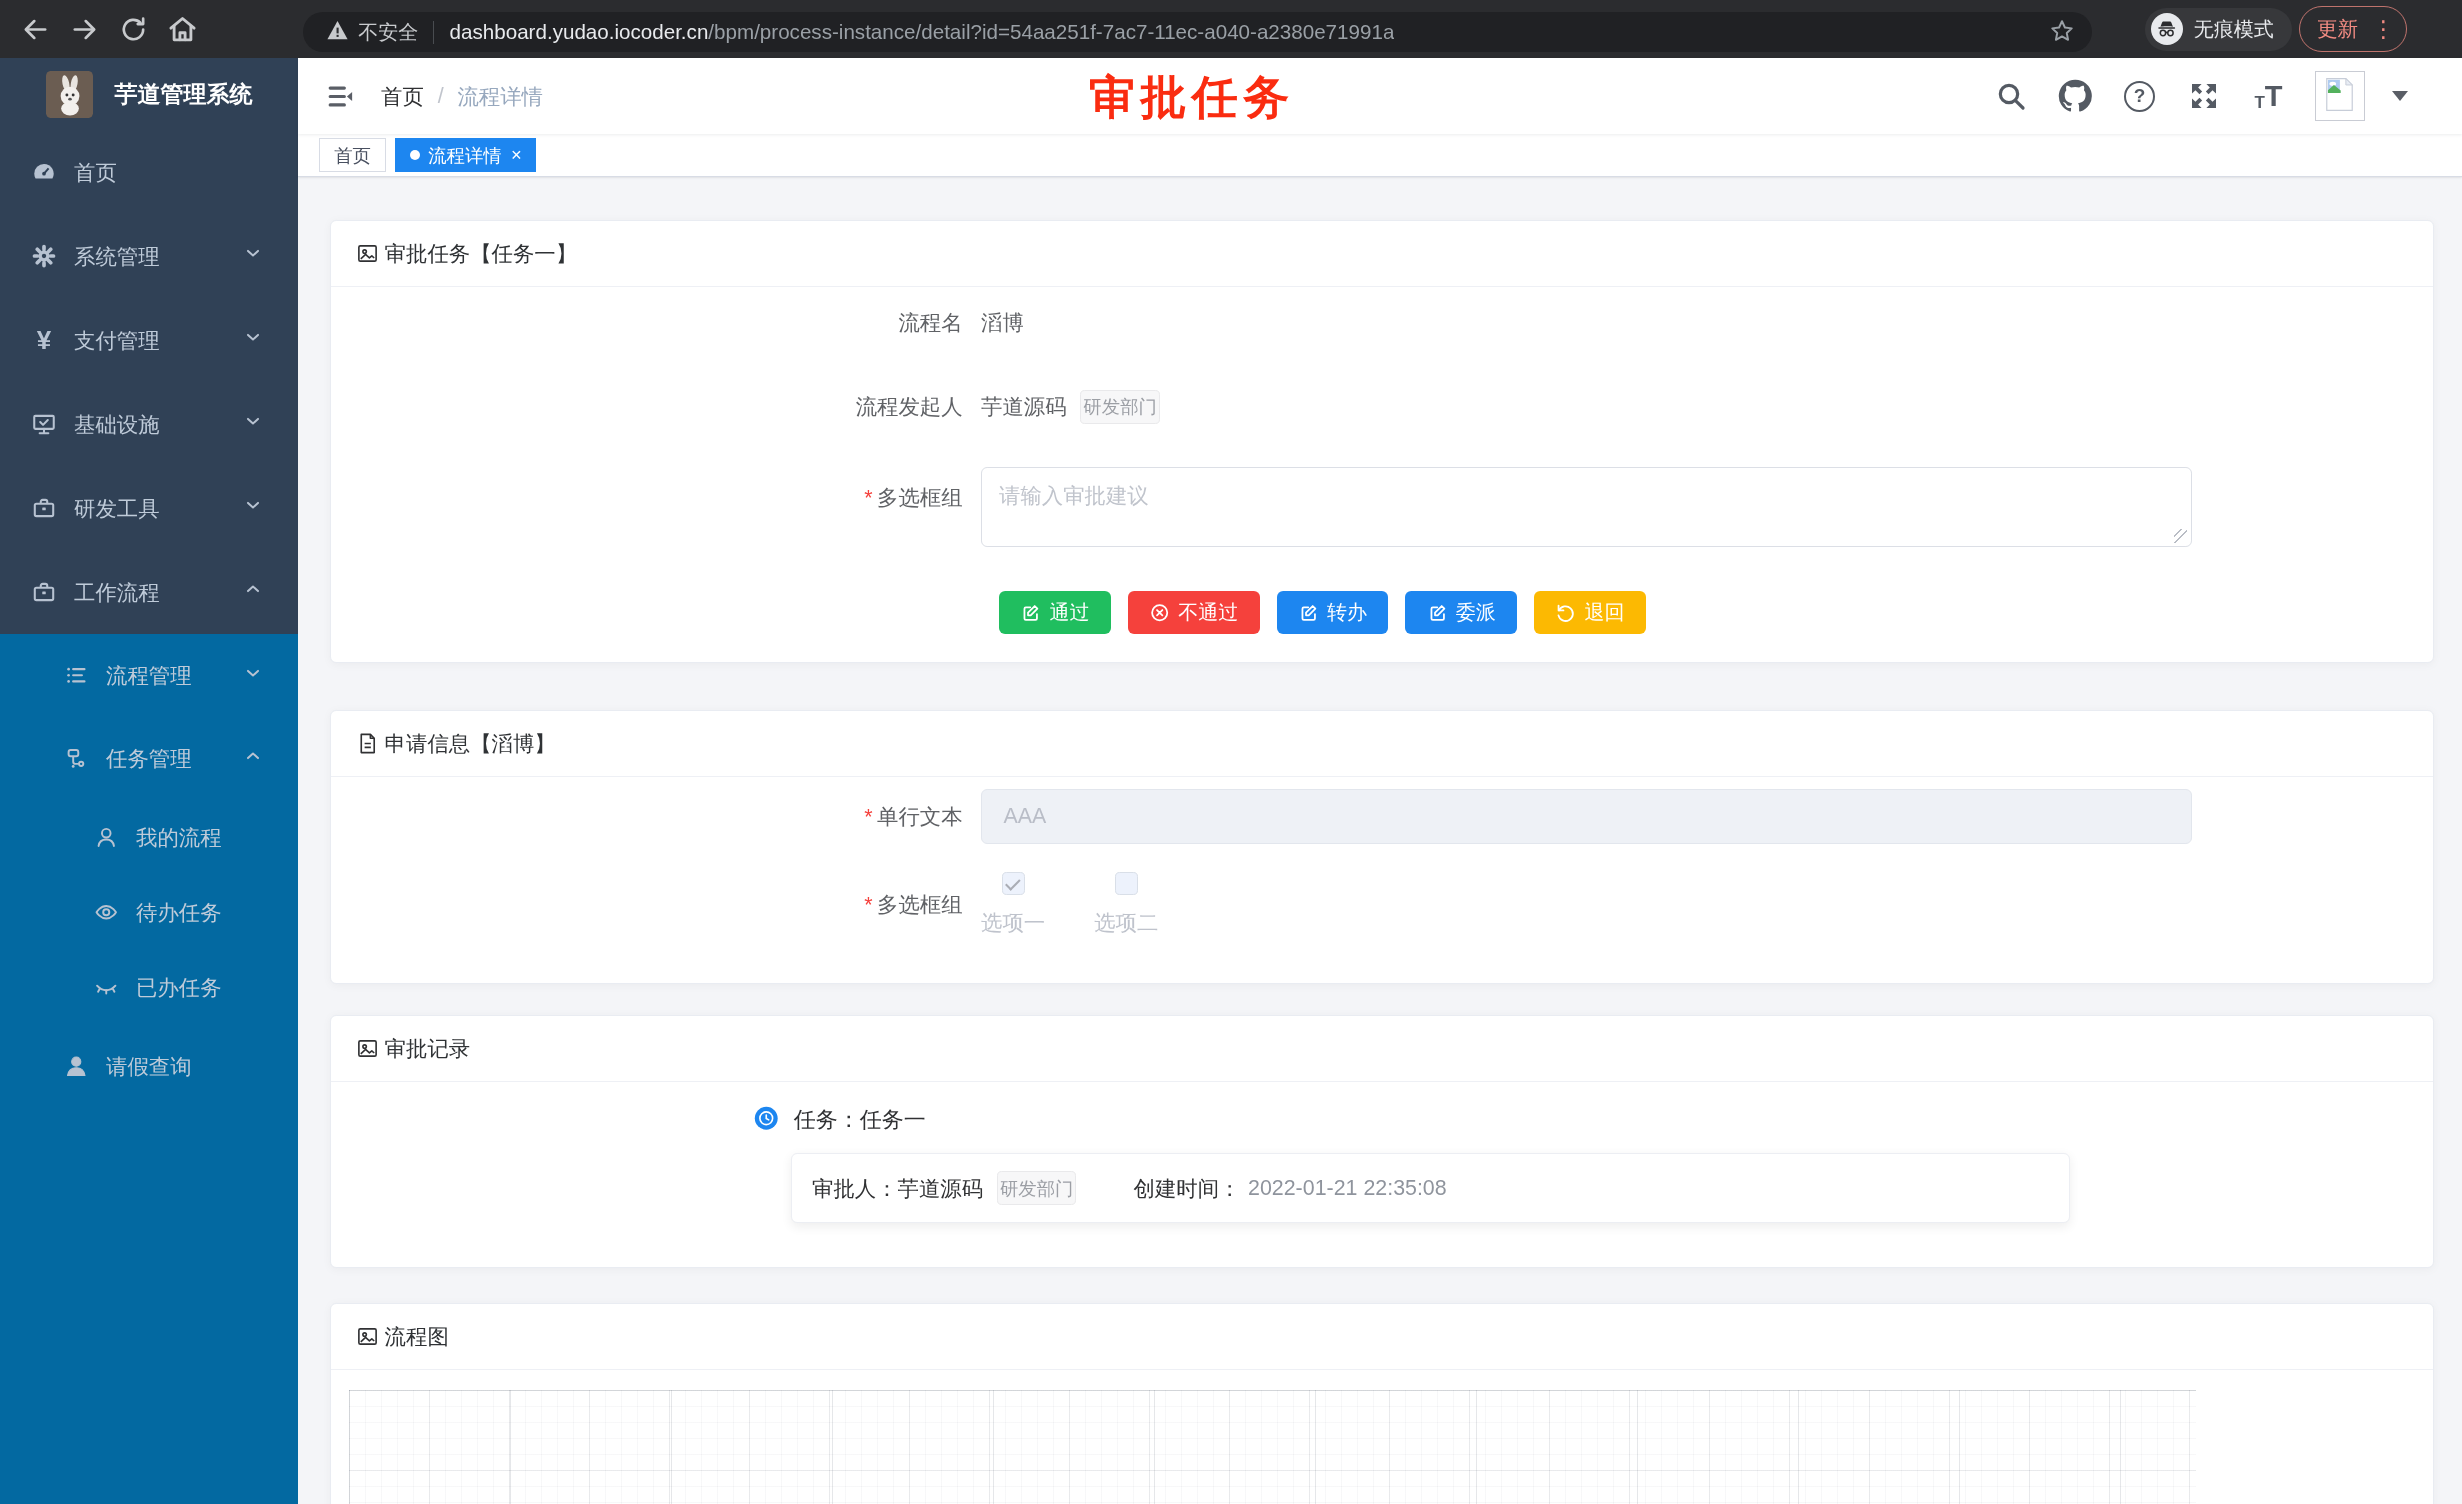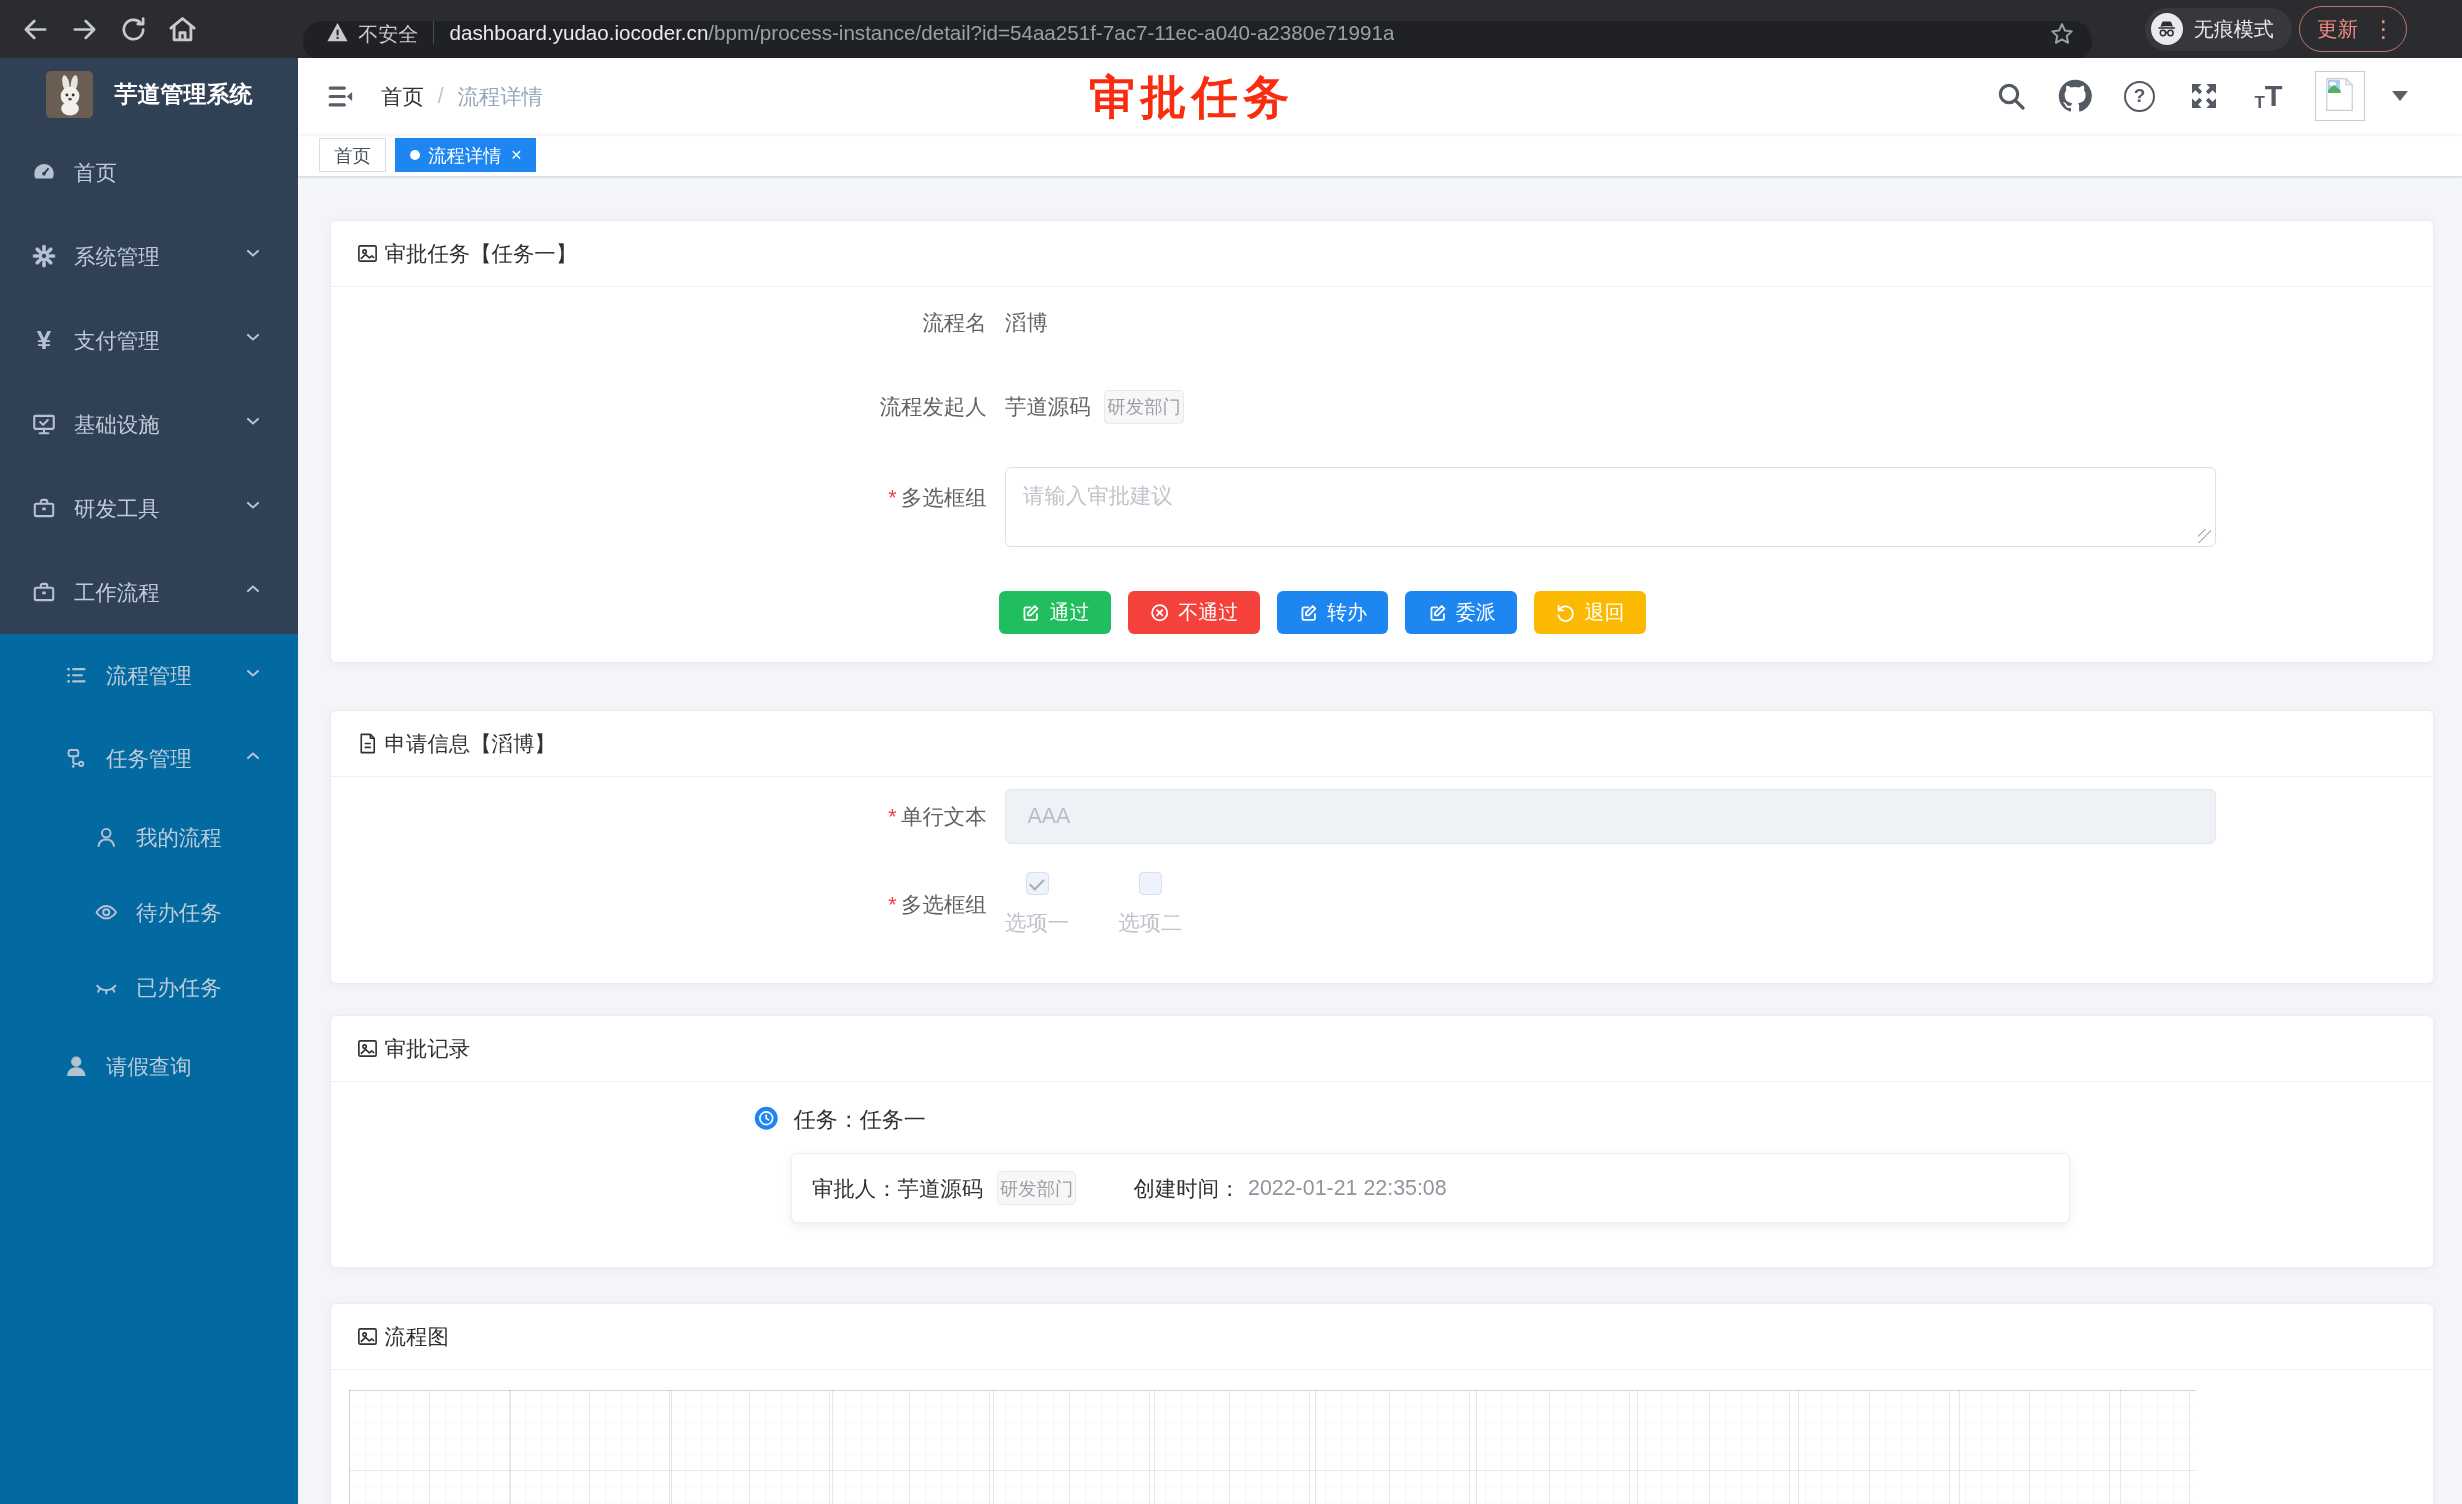--- a/index.html
+++ b/index.html
@@ -4,21 +4,21 @@
 <style>
   * { margin:0; padding:0; box-sizing:border-box; }
   html,body { width:2462px; height:1505px; }
   body { font-family:"Liberation Sans","DejaVu Sans",sans-serif; }
   .screen { position:relative; width:2462px; height:1505px; overflow:hidden; background:#f4f5f8; }
 
   
   .chrome { position:absolute; left:0; top:0; width:2462px; height:58px; background:#2b2c2f; display:flex; align-items:center; }
   .nav-ic { width:49px; height:49px; display:flex; align-items:center; justify-content:center; flex:0 0 auto; cursor:pointer; }
   .nav-ic svg { stroke:#c8cacd; }
-  .urlbar { position:absolute; left:303px; top:21px; width:1789px; height:40px; background:#202124; border-radius:20px; display:flex; padding:0 17px 0 23px; }
+  .urlbar { position:absolute; left:303px; top:12px; width:1789px; height:40px; background:#202124; border-radius:20px; display:flex; align-items:center; padding:0 17px 0 23px; }
   .urlbar .warn { margin-right:9.2px; }
   .sec-label { color:#c8cacd; font-size:20px; margin-right:15.3px; }
   .url-sep { width:0.8px; height:23px; background:#494c50; margin-right:15.3px; }
   .url-host { color:#e8eaed; font-size:20.6px; }
   .url-path { color:#9aa0a6; font-size:20.6px; white-space:nowrap; overflow:hidden; }
   .url-star { margin-left:auto; flex:0 0 auto; }
   .incog { position:absolute; left:2145px; top:7.6px; height:43px; background:#37383b; border-radius:21.4px; display:flex; align-items:center; padding:0 18.4px 0 6.1px; }
   .incog-circle { width:32px; height:32px; border-radius:50%; background:#e8eaed; display:flex; align-items:center; justify-content:center; margin-right:10.7px; }
   .incog-label { color:#e8eaed; font-size:20px; }
   .update-pill { position:absolute; left:2299px; top:6.1px; height:46px; border:1.5px solid rgba(242,139,130,.75); border-radius:23px; display:flex; align-items:center; padding:0 10.7px 0 17px; cursor:pointer; }
@@ -66,21 +66,21 @@
   .tag-dot { width:10px; height:10px; border-radius:50%; background:#fff; margin-right:8.4px; }
   .tag-close { margin-left:9.2px; font-size:18.4px; line-height:1; cursor:pointer; }
 
   
   .content { position:relative; width:100%; height:1328px; background:#f4f5f8; padding:43px 28px 0 32px; overflow:hidden; }
   .card { background:#fff; border:0.8px solid #e9ecf2; border-radius:6.1px; box-shadow:0 1.5px 9.2px rgba(0,0,0,.04); }
   .card-hd { height:66px; border-bottom:0.8px solid #eef0f5; display:flex; align-items:center; padding-left:23px; }
   .card-hd .cic { width:26px; height:26px; display:flex; align-items:center; justify-content:center; margin-right:4.6px; }
   .card-title { font-size:21.4px; color:#2f3235; font-weight:500; }
 
-  .frow { display:flex; align-items:center;margin-left:24px; }
+  .frow { display:flex; align-items:center; }
   .flabel { flex:0 0 650px; text-align:right; padding-right:18.4px; font-size:21.4px; color:#606266; font-weight:500; white-space:nowrap; }
   .req { color:#f5413c; margin-right:4.6px; font-size:21.4px; }
   .fvalue { font-size:21.4px; color:#606266; display:flex; align-items:center; }
 
   .mini-tag { display:inline-flex; align-items:center; height:34px; padding:0 2px; background:#f7f7f8; border:0.8px solid #e9e9eb; border-radius:4.6px; color:#9c9fa5; font-size:18.4px; margin-left:13.8px; }
 
   .sug-textarea { width:1211px; height:80px; border:0.8px solid #dcdfe6; border-radius:6.1px; font-size:21.4px; padding:12.2px 17px; color:#606266; resize:none; font-family:inherit; background:#fff; }
   .sug-textarea::placeholder { color:#c0c4cc; }
   .ta-wrap { position:relative; width:1211px; }
   .ta-grip { position:absolute; right:4.6px; bottom:7.6px; width:13.8px; height:13.8px; background:

